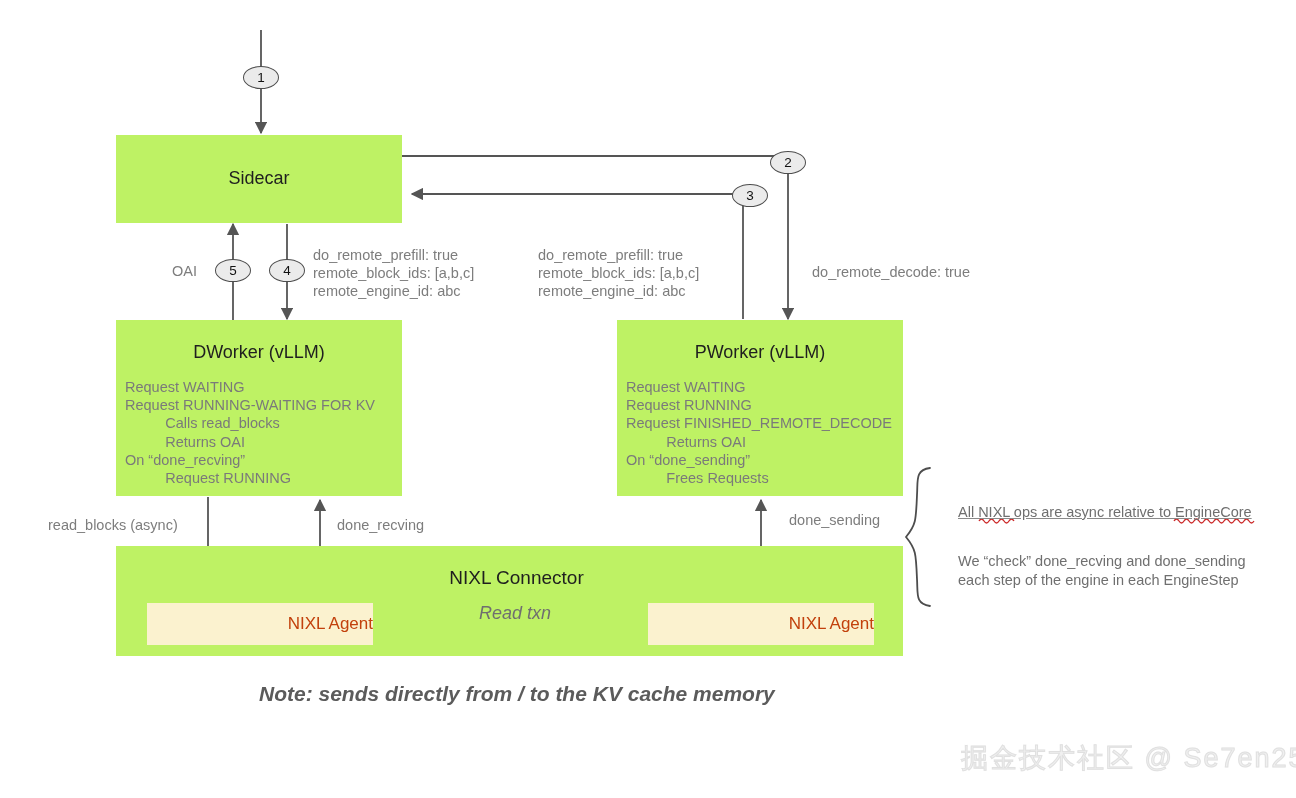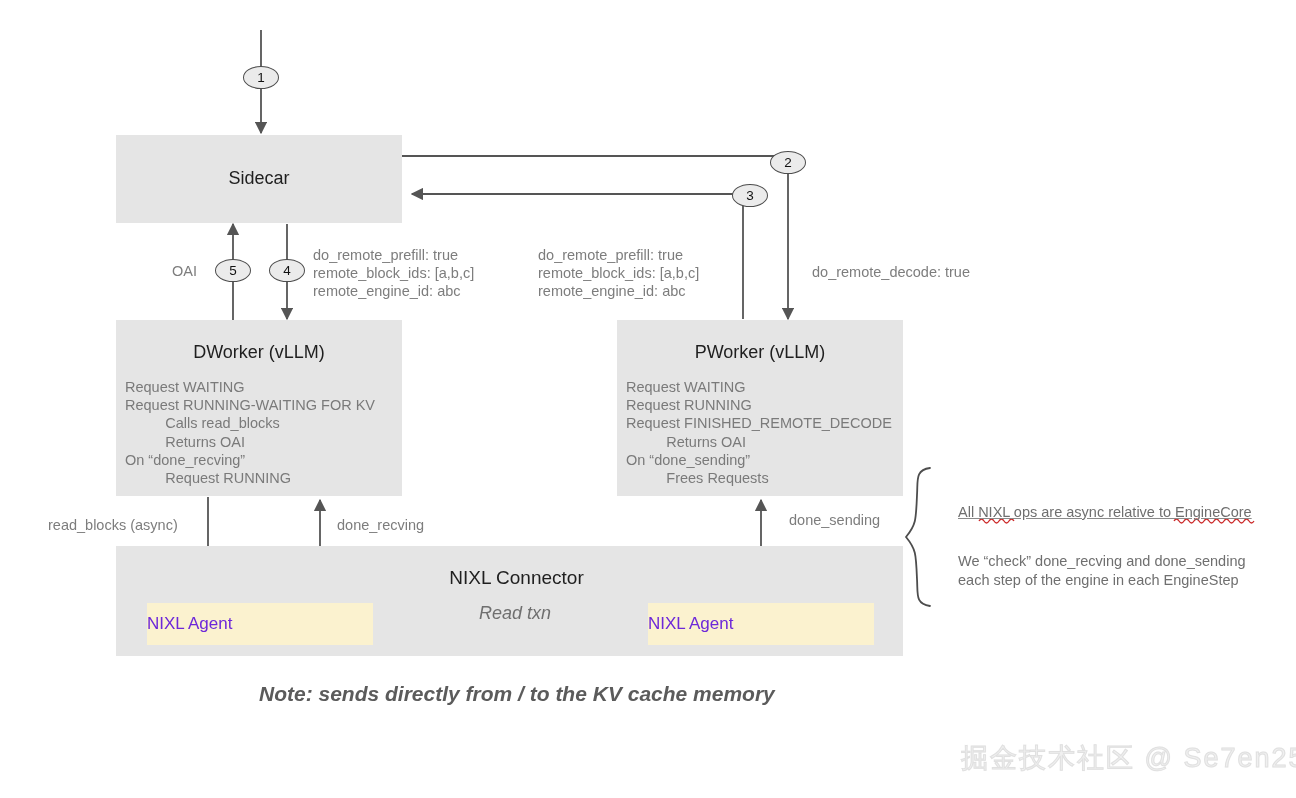--- a/index.html
+++ b/index.html
@@ -1,25 +1,25 @@
 <!DOCTYPE html>
 <html><head>
 <meta charset="utf-8">
 <style>
   html,body{margin:0;padding:0;background:#ffffff;}
   body{width:1296px;height:798px;overflow:hidden;font-family:"Liberation Sans",sans-serif;}
   #stage{position:relative;width:1296px;height:798px;background:#fff;}
   #svg-layer{position:absolute;left:0;top:0;width:1296px;height:798px;}
 
-  .box{position:absolute;background:#e5e5e5;box-sizing:border-box;}
+  .box{position:absolute;background:#bef264;box-sizing:border-box;}
   .box-title{position:absolute;left:0;right:0;text-align:center;color:#1f1f1f;font-size:18px;}
   .box-lines{position:absolute;left:0;right:0;color:#7a7a7a;font-size:14.5px;line-height:18.2px;white-space:pre;}
 
-  .agent{position:absolute;background:#fbf2cf;display:flex;align-items:center;justify-content:flex-start;
-         color:#6d28d9;font-size:17px;}
+  .agent{position:absolute;background:#fbf2cf;display:flex;align-items:center;justify-content:flex-end;
+         color:#c2410c;font-size:17px;}
 
   .lbl{position:absolute;color:#7d7d7d;font-size:14.5px;line-height:18.2px;white-space:pre;}
   .lbl-italic{font-style:italic;color:#6f6f6f;font-size:18px;}
 
   .badge{position:absolute;width:36px;height:23px;border-radius:50%;background:#ebebeb;
          border:1.6px solid #4d4d4d;display:flex;align-items:center;justify-content:center;
          font-size:13.5px;color:#111;box-sizing:border-box;}
 
   .note{position:absolute;font-style:italic;font-weight:bold;color:#5b5b5b;font-size:21px;white-space:nowrap;}
 

